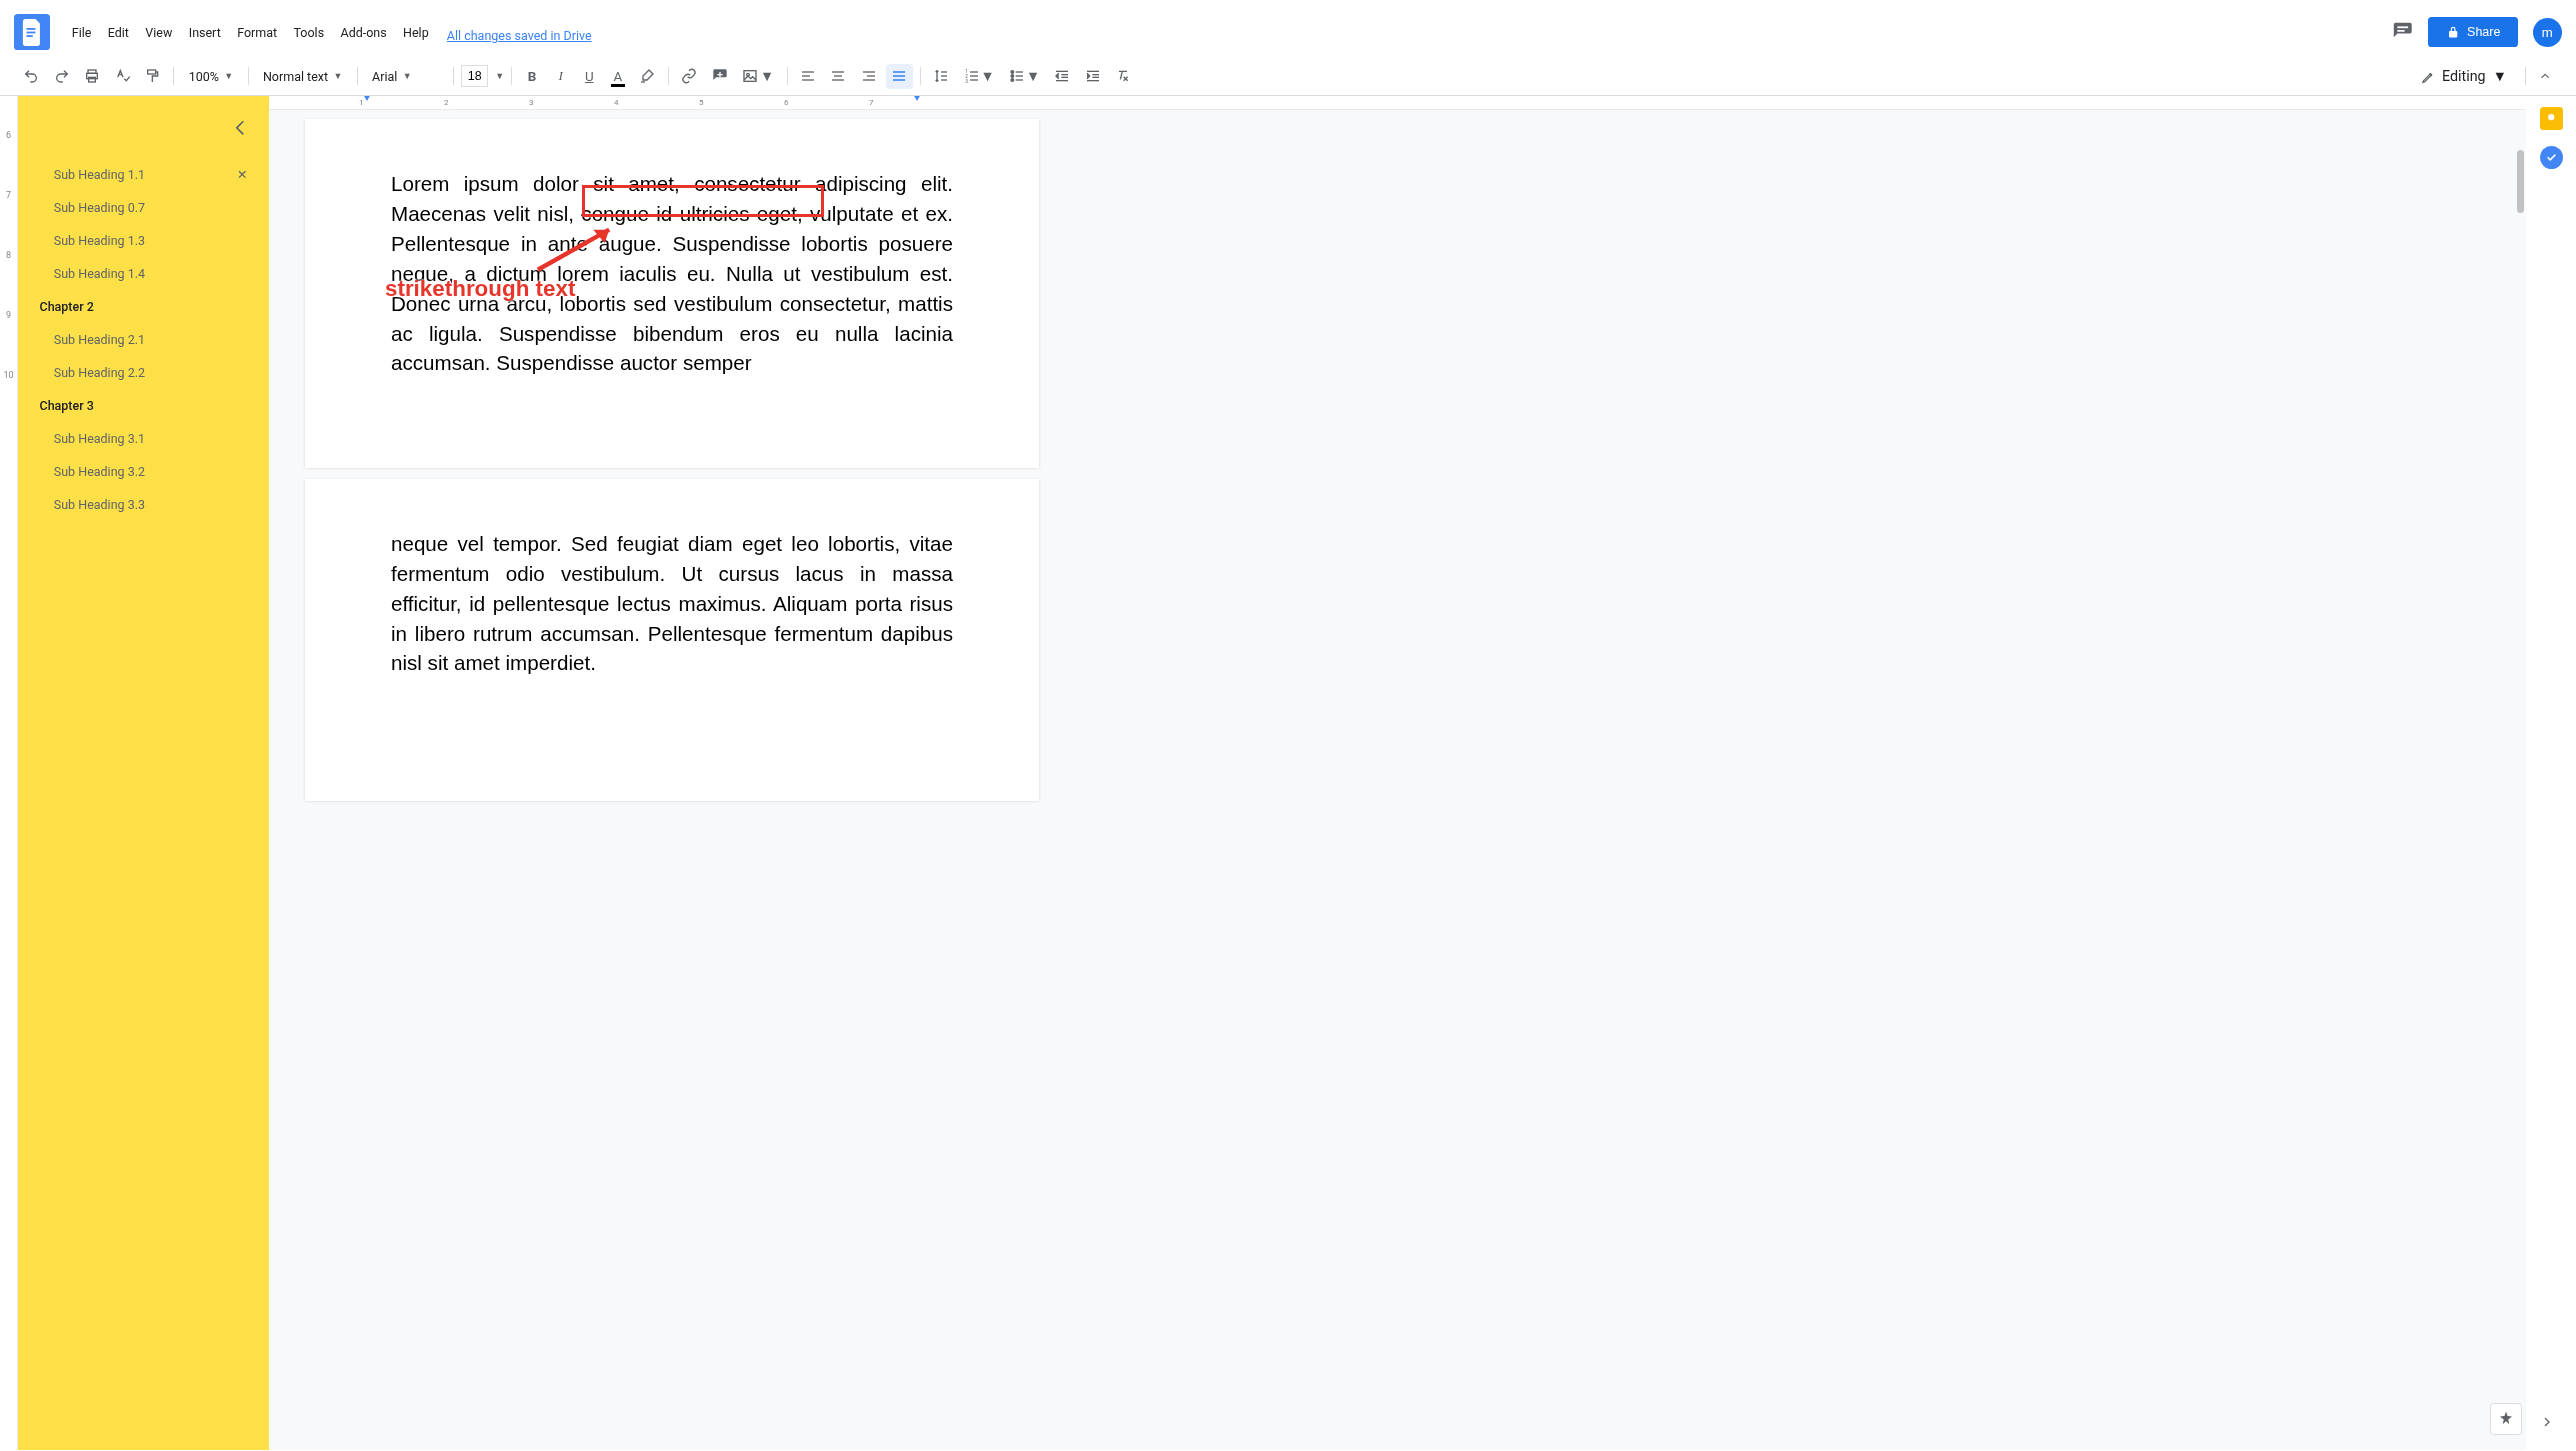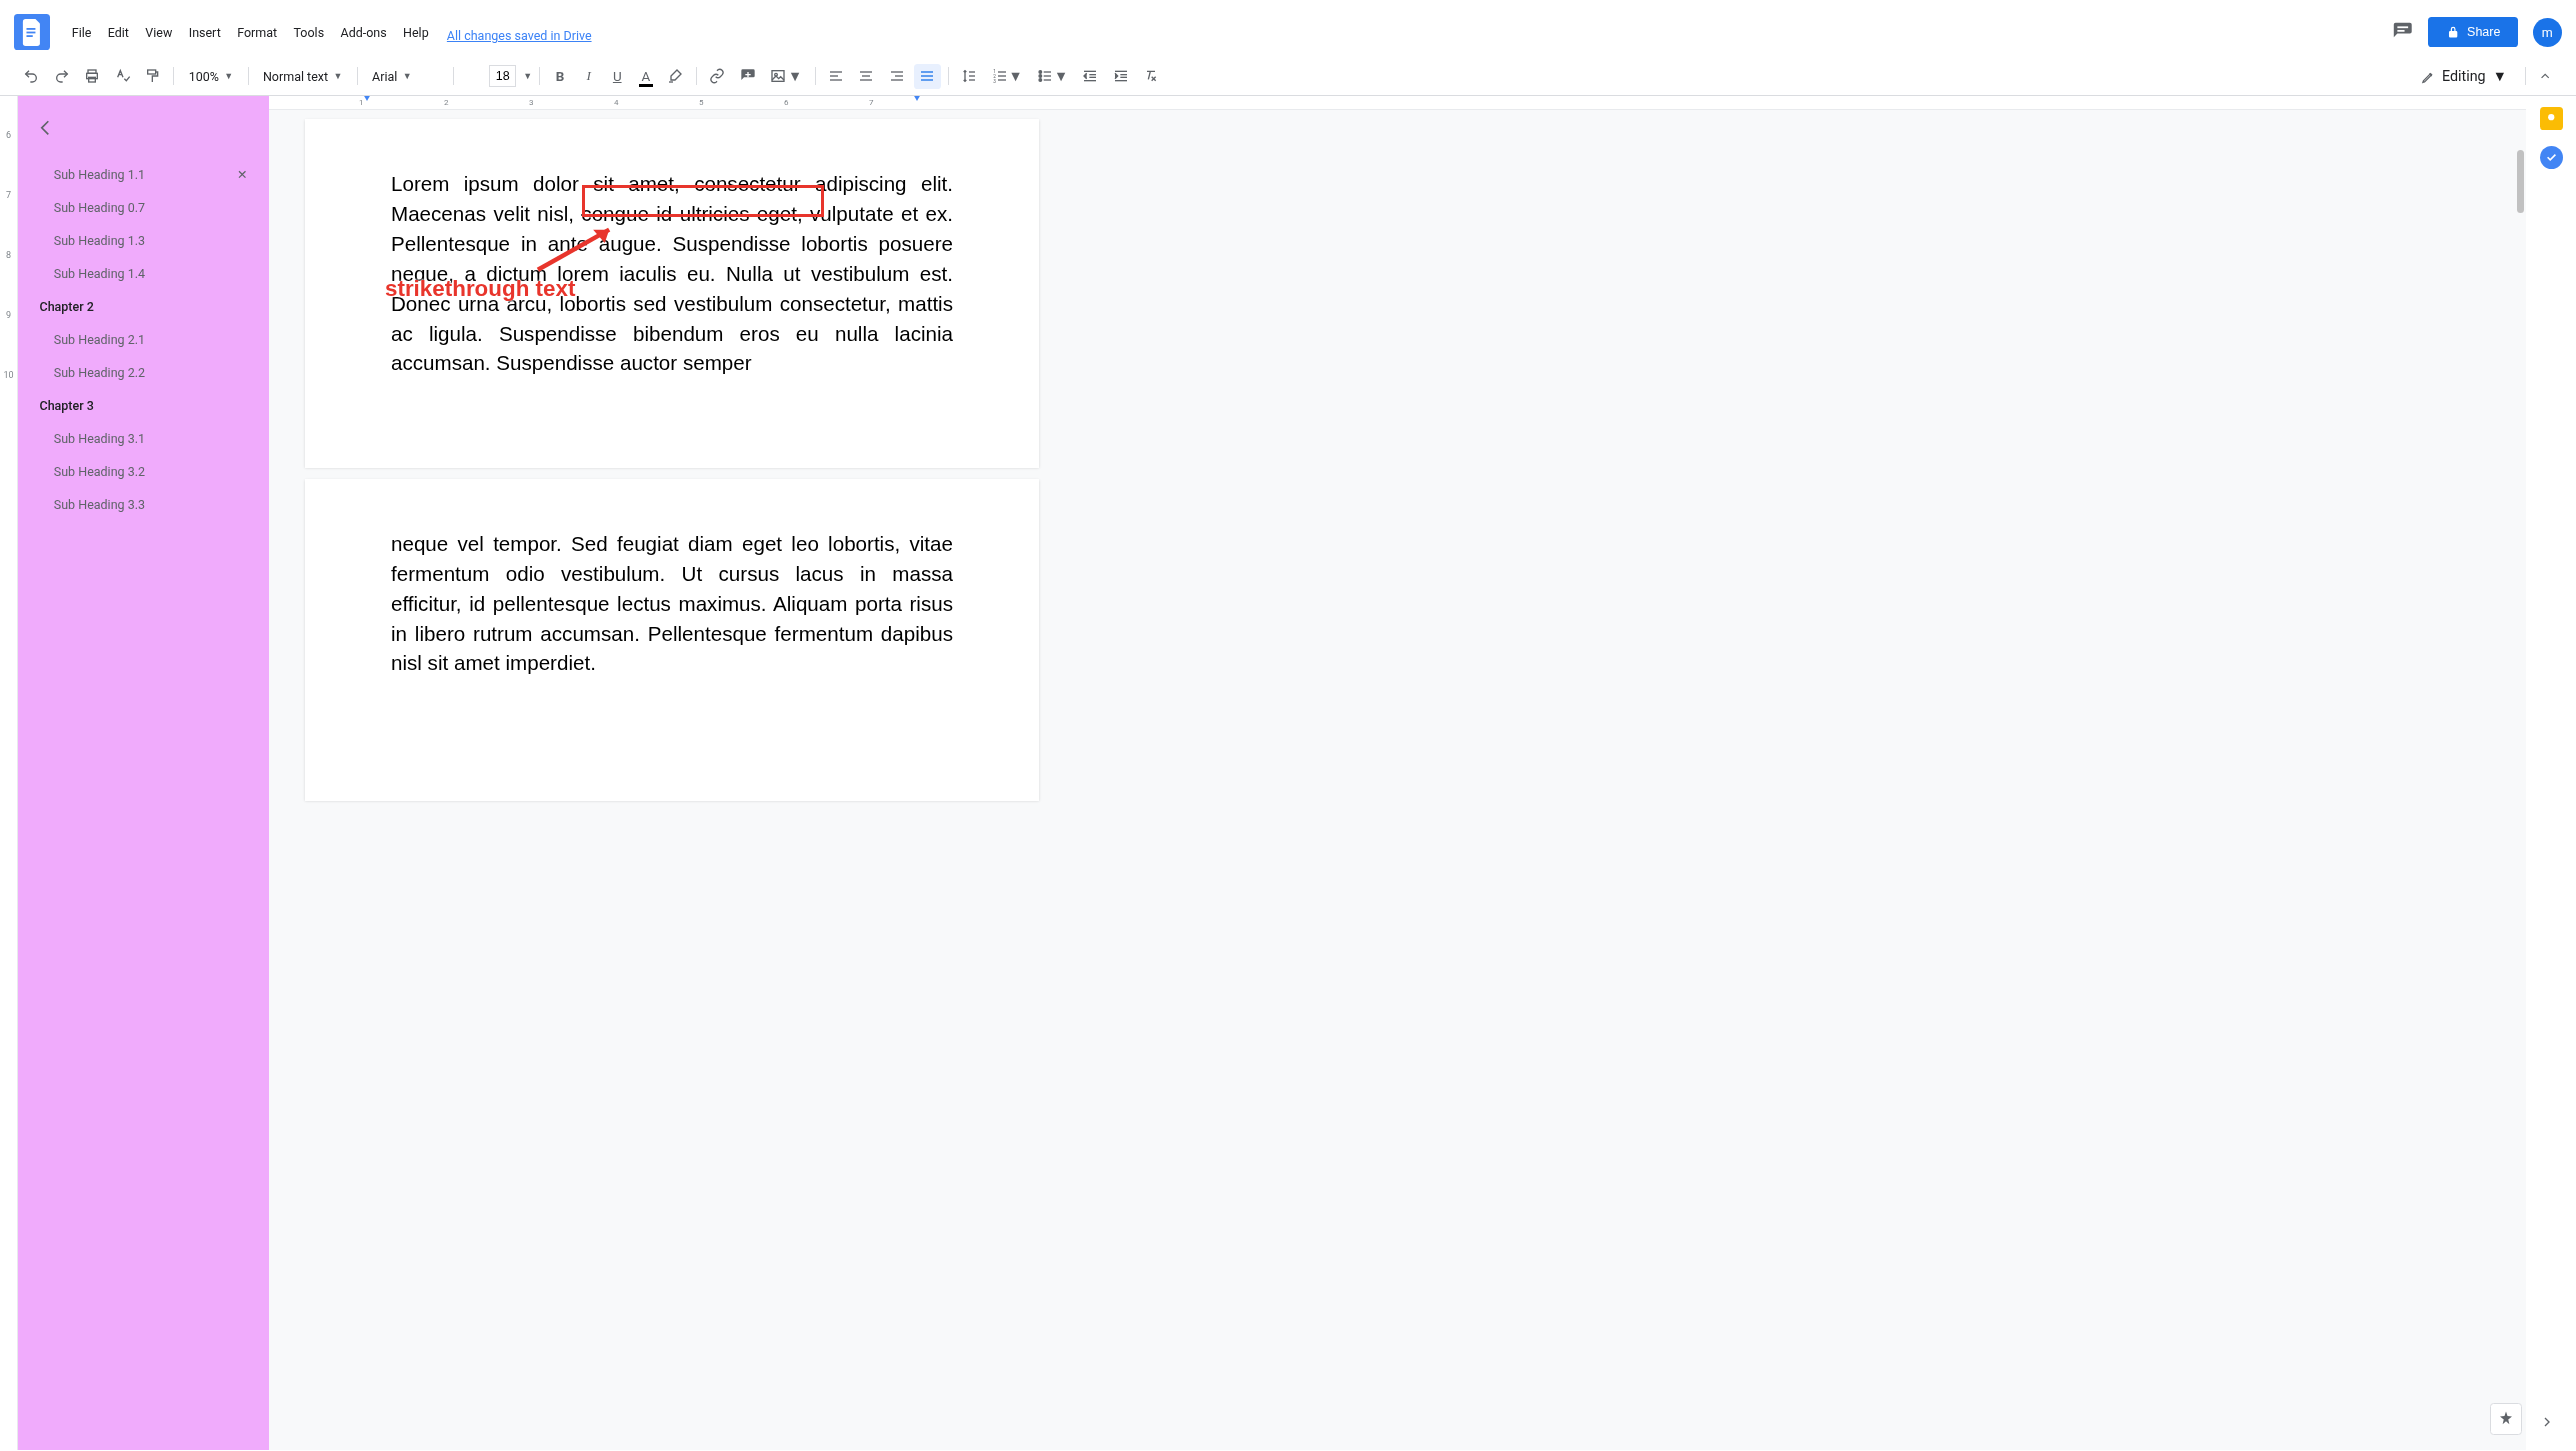--- a/index.html
+++ b/index.html
@@ -57,42 +57,43 @@
 }
 .tb-btn {
   padding:5.4px; border-radius:3.6px; cursor:pointer;
   color:#5f6368; display:flex; align-items:center; justify-content:center;
   min-width:25px; height:25px;
 }
 .tb-btn.active { background:#e8f0fe; color:#1a73e8; }
 .tb-sep { width:0.9px; height:18px; background:#dadce0; margin:0 3.6px; }
 .tb-select { padding:3.6px 7.2px; font-size:12.5px; color:#202124; display:flex; align-items:center; gap:5.4px; cursor:pointer; }
 .tb-select .chev { font-size:9px; color:#5f6368; }
-.font-size-input { width:27px; text-align:center; font-size:12.5px; border:0.9px solid #dadce0; padding:2.7px;margin-left:28px; }
+.font-size-input { width:27px; text-align:center; font-size:12.5px; border:0.9px solid #dadce0; padding:2.7px; }
 .text-color-btn { position:relative; }
 .text-color-btn::after { content:""; position:absolute; bottom:1.8px; left:5.4px; right:5.4px; height:2.7px; background:#000; }
 .spacer { flex:1; }
 .editing-select { display:flex; align-items:flex-end; gap:7.2px; padding:5.4px 10.7px; cursor:pointer; }
 .chevup { color:#5f6368; cursor:pointer; padding:5.4px; }
 
 .main {
   display:flex;
   height: calc(100vh - 97px);
   background:#f8f9fa;
 }
 .ruler-vert {
   width:18px; background:#fff;
   border-right:0.9px solid #e8eaed;
   display:flex; flex-direction:column; align-items:center;
   font-size:9px; color:#80868b; padding-top:9px;
 }
 .ruler-vert span { margin:25px 0; transform:rotate(0deg); }
 .outline-panel {
-  width:251px; background:#f0abfc;
+  width:251px; background:#fde047;
   padding:18px 14.3px;
+  text-align:right;
 }
 .outline-back { color:#5f6368; cursor:pointer; margin-bottom:14.3px; display:inline-block; padding:3.6px;}
 .outline-item {
   padding:9px 7.2px; font-size:12.5px; color:#5f6368;
   cursor:pointer; display:flex; justify-content:space-between; align-items:center;
 }
 .outline-item.sub { padding-left:21.5px; }
 .outline-item.chapter { color:#202124; font-weight:500; }
 .outline-close { color:#5f6368; visibility:hidden; }
 .outline-item.sel .outline-close { visibility:visible; }

